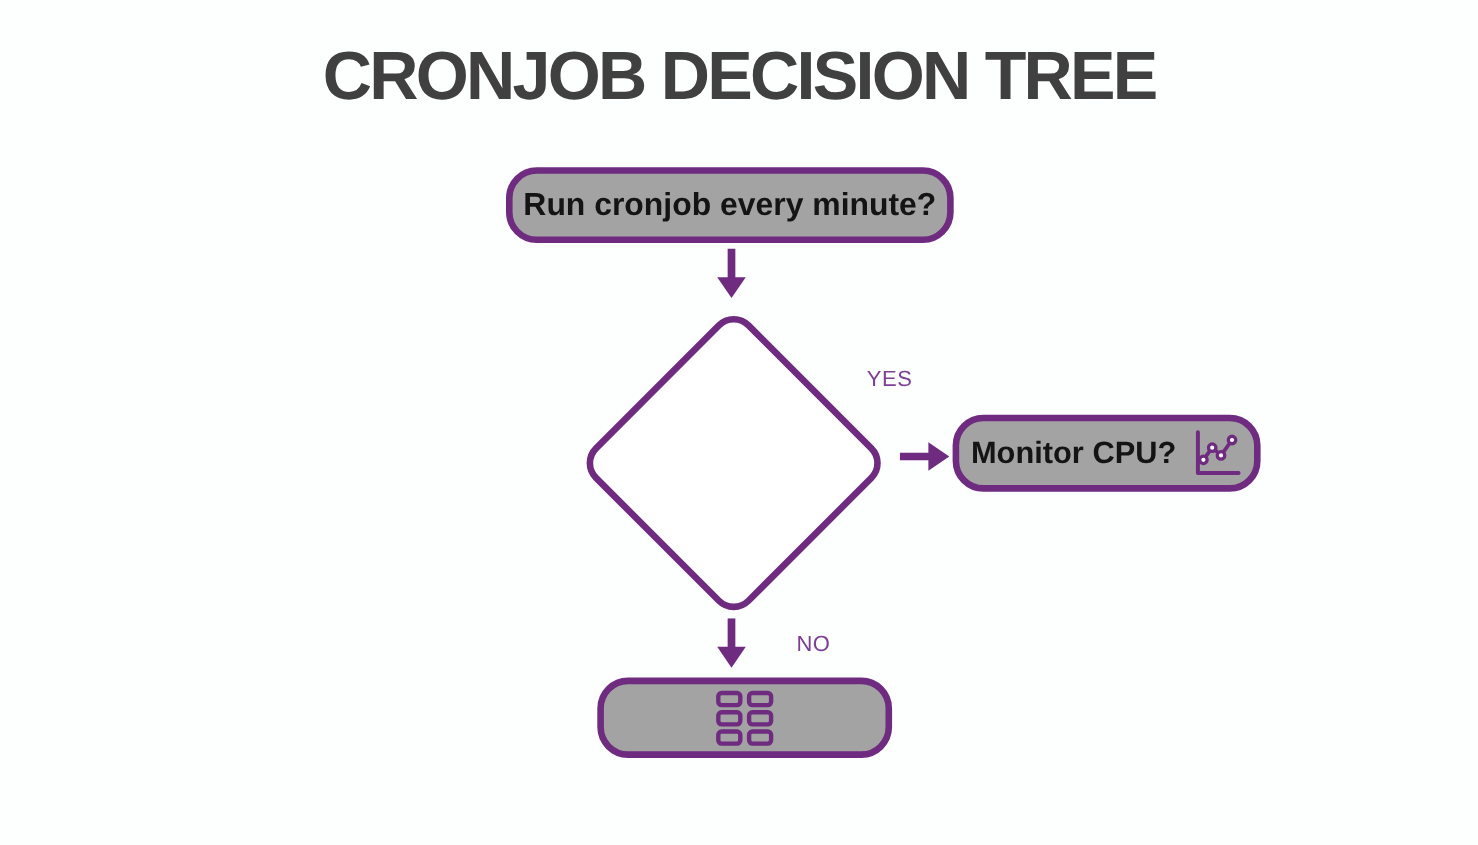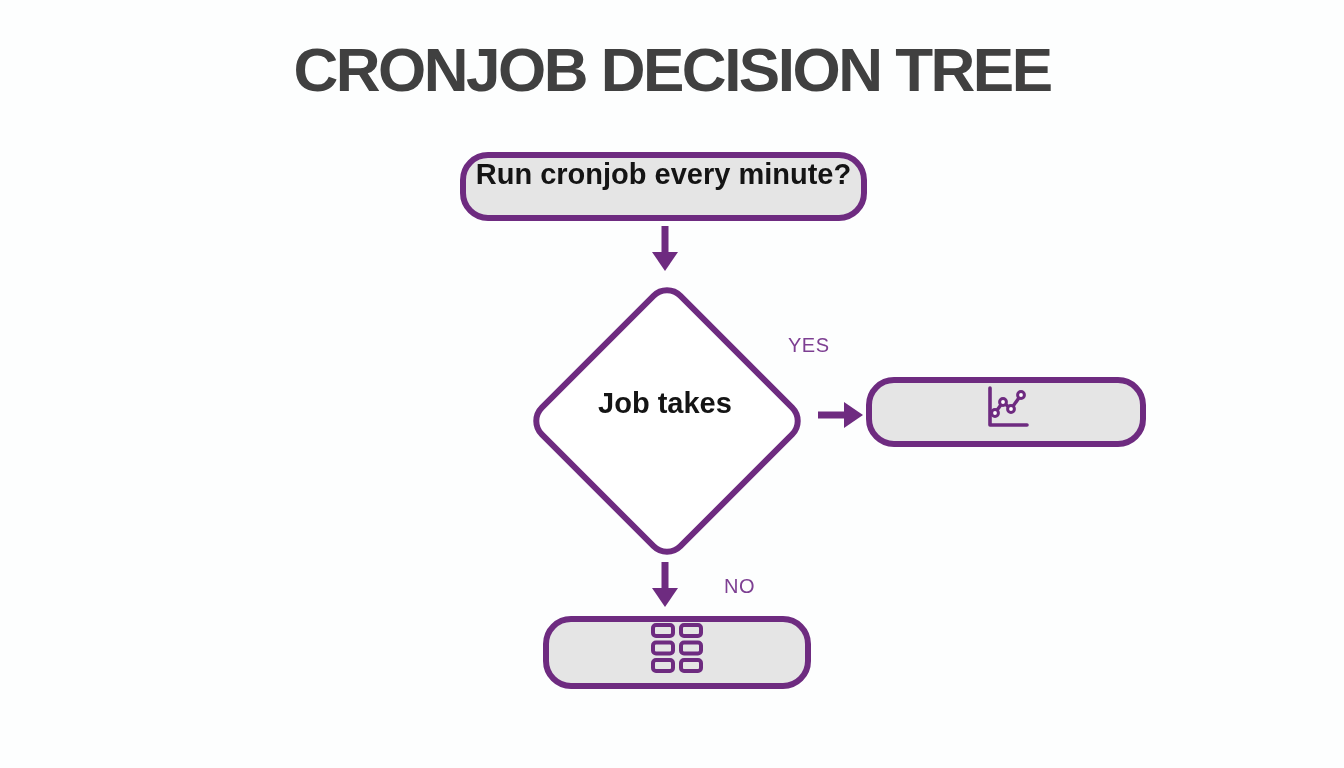--- a/index.html
+++ b/index.html
@@ -24,23 +24,23 @@
     font-size: 62px;
     font-weight: bold;
     letter-spacing: -2.5px;
     color: #404040;
     white-space: nowrap;
   }
 
   .node {
     border: 6px solid var(--outline);
     border-radius: 28px;
-    background: #e5e5e5;
+    background: #a3a3a3;
     display: flex;
-    align-items: flex-start;
+    align-items: center;
     justify-content: center;
     gap: 12px;
     font-weight: bold;
     color: var(--text);
   }
   .node-label { font-weight: bold; white-space: nowrap; }
 
   .start-node { left: 460px; top: 152px; width: 407px; height: 69px; font-size: 29px; }
   .yes-node   { left: 866px; top: 377px; width: 280px; height: 70px; font-size: 28px; }
   .no-node    { left: 543px; top: 616px; width: 268px; height: 73px; font-size: 28px; }
@@ -88,30 +88,30 @@
   <span class="node-label">Run cronjob every minute?</span>
 </div>
 
 <svg class="abs" style="left:650px; top:226px;" width="30" height="46" viewBox="0 0 30 46">
   <line class="stroke-p" x1="15" y1="0" x2="15" y2="28" stroke-width="7"></line>
   <polygon class="fill-p" points="2,26 28,26 15,45"></polygon>
 </svg>
 
 <div class="abs diamond-shape"></div>
 <div class="abs diamond-text">
-  <div>Job takes</div>
 </div>
 
 <div class="abs branch-label yes-label">YES</div>
 <svg class="abs" style="left:818px; top:400px;" width="46" height="30" viewBox="0 0 46 30">
   <line class="stroke-p" x1="0" y1="15" x2="28" y2="15" stroke-width="7"></line>
   <polygon class="fill-p" points="26,2 26,28 45,15"></polygon>
 </svg>
 
 <div class="abs node yes-node">
+  <span class="node-label">Monitor CPU?</span>
   <svg width="48" height="48" viewBox="0 0 48 48">
     <path class="stroke-p" d="M8 5 L8 42 L45 42" stroke-width="3.6" stroke-linecap="round" stroke-linejoin="round"></path>
     <polyline class="stroke-p" points="13,30 21,19 29,26 39,12" stroke-width="3.4" stroke-linecap="round" stroke-linejoin="round"></polyline>
     <circle class="dot-ring" cx="13" cy="30" r="3.4" stroke-width="3"></circle>
     <circle class="dot-ring" cx="21" cy="19" r="3.4" stroke-width="3"></circle>
     <circle class="dot-ring" cx="29" cy="26" r="3.4" stroke-width="3"></circle>
     <circle class="dot-ring" cx="39" cy="12" r="3.4" stroke-width="3"></circle>
   </svg>
 </div>
 

